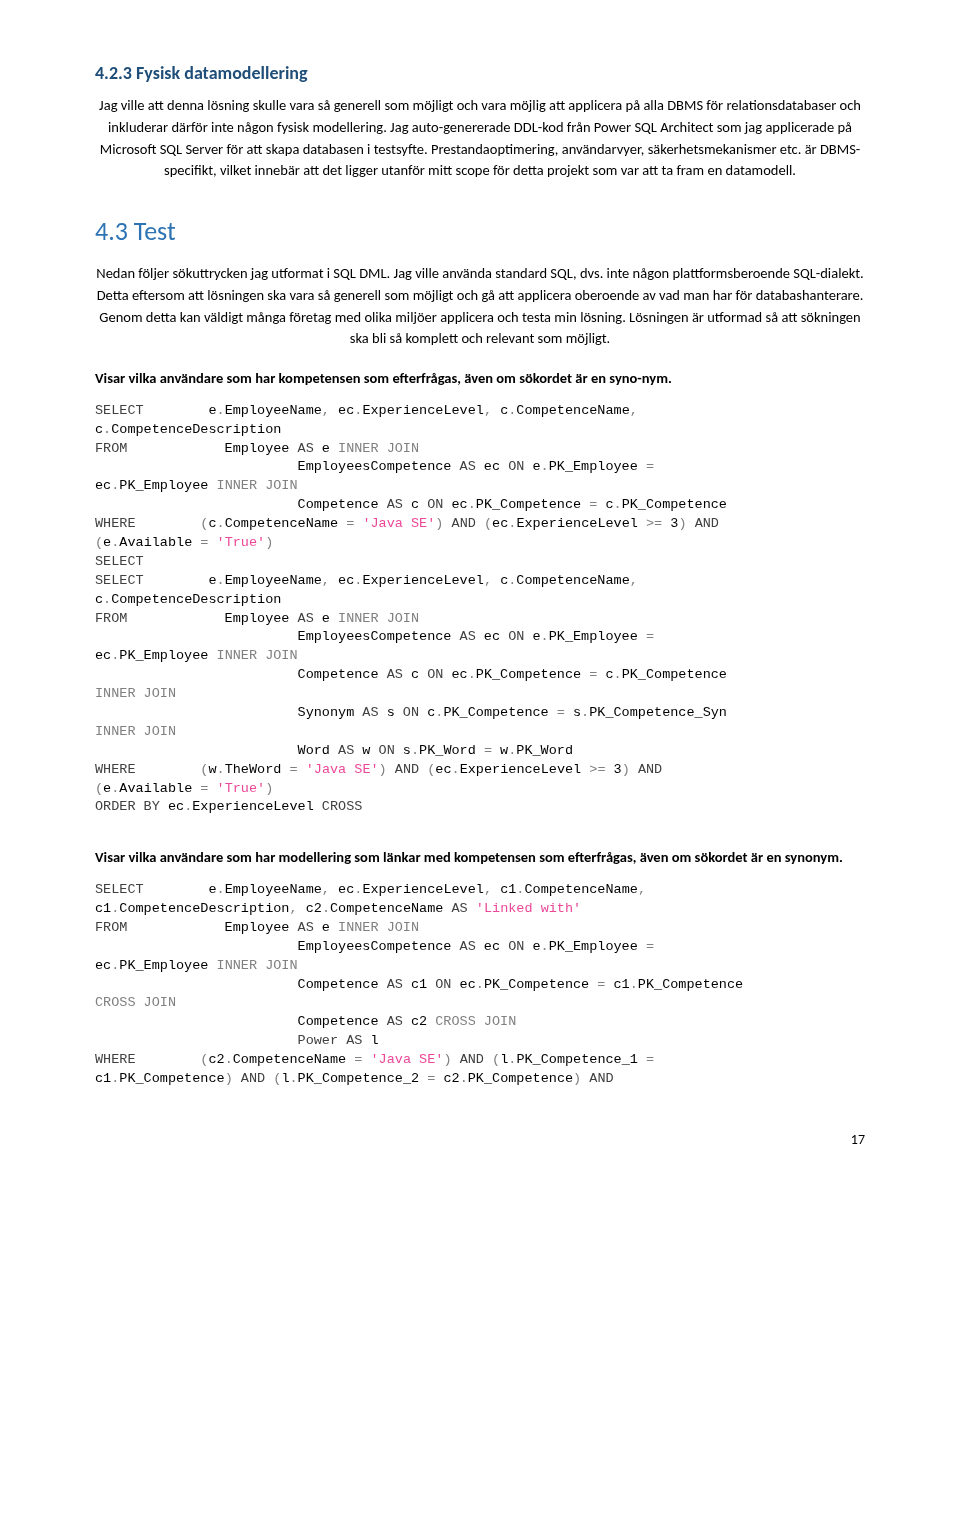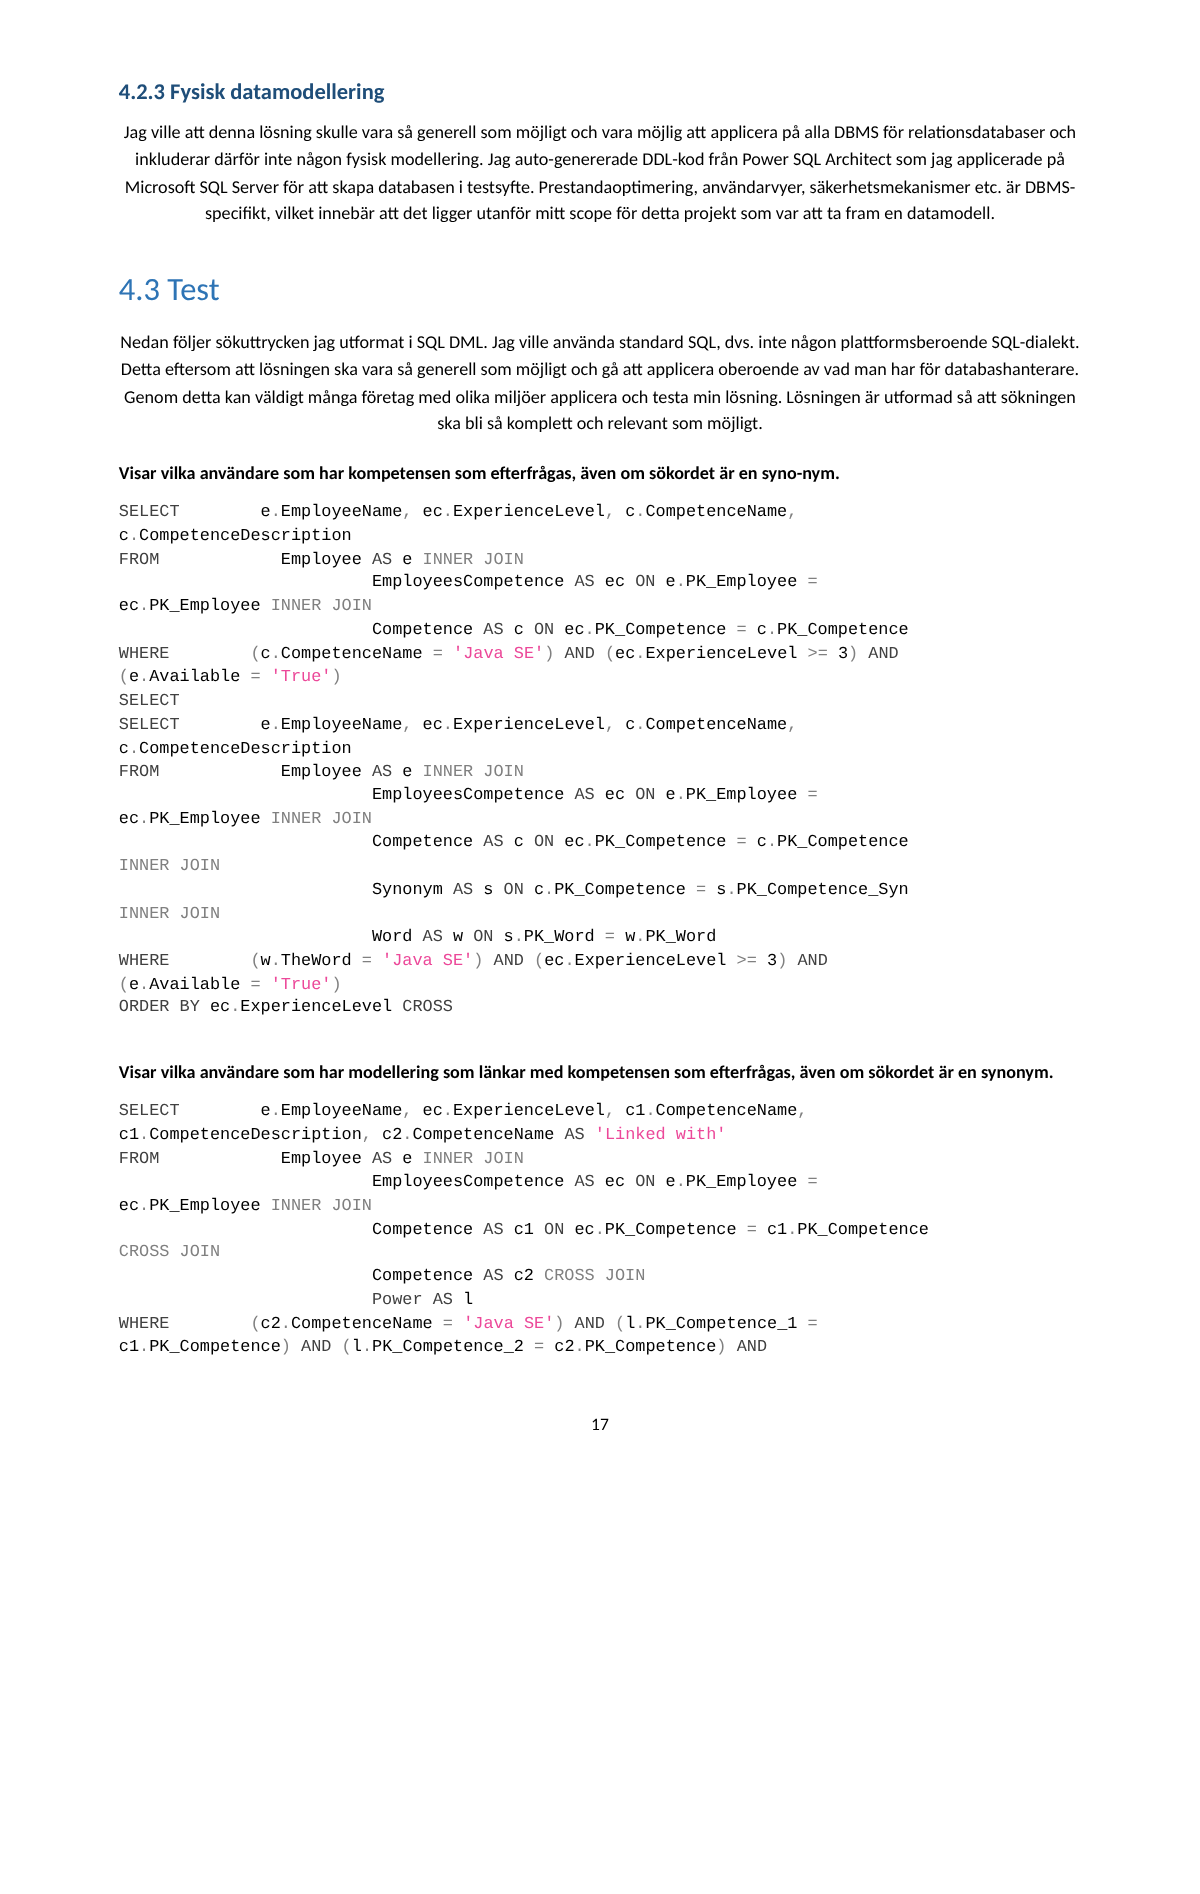--- a/index.html
+++ b/index.html
@@ -41,21 +41,21 @@
       font-family: Consolas, 'Courier New', monospace;
       font-size: 13.5px;
       line-height: 1.4;
       white-space: pre;
       margin-bottom: 30px;
     }
     .kw { color: #404040; }
     .gray { color: #808080; }
     .str { color: #ec4899; }
     .page-num {
-      text-align: center;
+      text-align: right;
       margin-top: 40px;
       font-size: 14px;
     }
   </style>
 </head>
 <body>
 
 <div class="h3">4.2.3 Fysisk datamodellering</div>
 <p class="para">Jag ville att denna lösning skulle vara så generell som möjligt och vara möjlig att applicera på alla DBMS för relationsdatabaser och inkluderar därför inte någon fysisk modellering. Jag auto-genererade DDL-kod från Power SQL Architect som jag applicerade på Microsoft SQL Server för att skapa databasen i testsyfte. Prestandaoptimering, användarvyer, säkerhetsmekanismer etc. är DBMS-specifikt, vilket innebär att det ligger utanför mitt scope för detta projekt som var att ta fram en datamodell.</p>
 

